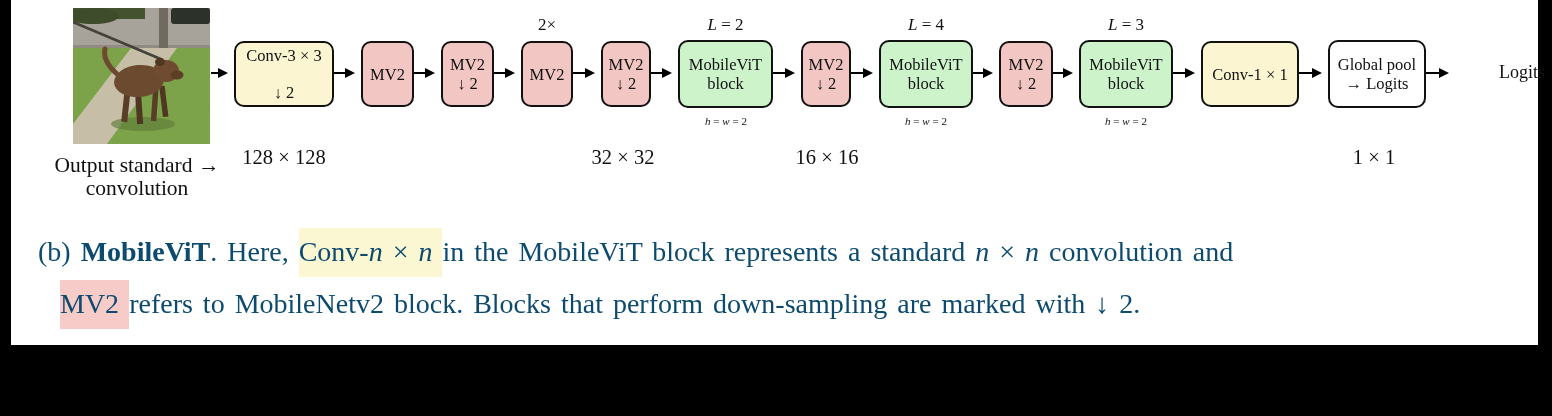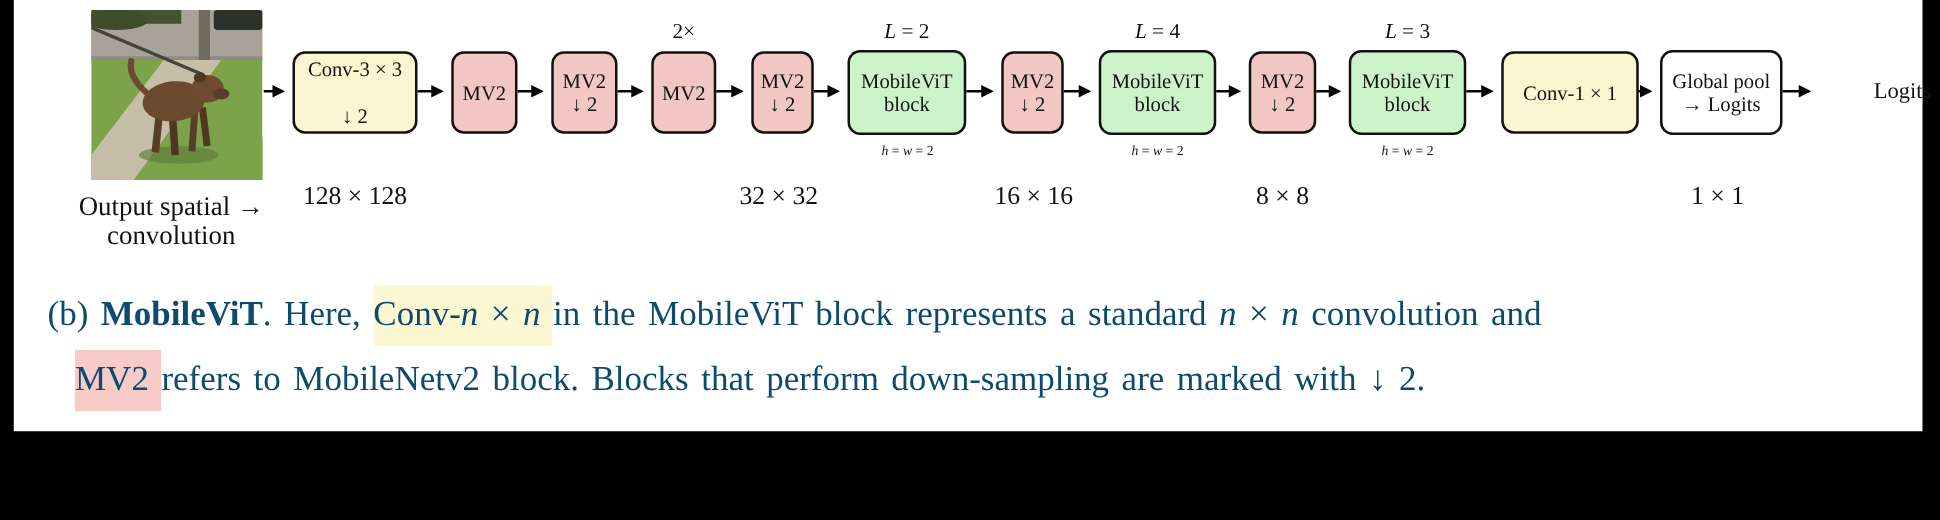--- a/index.html
+++ b/index.html
@@ -64,21 +64,21 @@
       <rect x="63" y="82" width="6" height="34" fill="#4f3722" transform="rotate(-4 66 99)"></rect>
       <rect x="79" y="80" width="5.5" height="33" fill="#593e27" transform="rotate(4 81 96)"></rect>
       <rect x="88" y="78" width="5.5" height="31" fill="#4f3722" transform="rotate(-7 90 93)"></rect>
       <ellipse cx="66" cy="73" rx="25" ry="16" fill="#6b4a2f" transform="rotate(-5 66 73)"></ellipse>
       <ellipse cx="93" cy="63" rx="13" ry="11" fill="#6f4c31"></ellipse>
       <ellipse cx="87" cy="54" rx="5" ry="4" fill="#4f3722"></ellipse>
       <ellipse cx="104" cy="67" rx="6.5" ry="4.5" fill="#5d3f28"></ellipse>
     </svg>
 
     <div class="outlabel">
-      <div>Output spatial →</div>
+      <div>Output standard →</div>
       <div>convolution</div>
     </div>
 
     <div class="arrow" style="left:200px;width:15px;"></div>
     <div class="arrow" style="left:323px;width:19px;"></div>
     <div class="arrow" style="left:403px;width:19px;"></div>
     <div class="arrow" style="left:483px;width:19px;"></div>
     <div class="arrow" style="left:562px;width:20px;"></div>
     <div class="arrow" style="left:640px;width:19px;"></div>
     <div class="arrow" style="left:762px;width:20px;"></div>
@@ -137,35 +137,34 @@
       <div>↓ 2</div>
     </div>
 
     <div class="lbl lbl-above" style="left:1068px;width:94px;"><span class="it">L</span><span> = 3</span></div>
     <div class="block fill-green" style="left:1068px;width:94px;top:40px;height:68px;">
       <div>MobileViT</div>
       <div>block</div>
     </div>
     <div class="lbl lbl-below" style="left:1060px;width:110px;"><span class="it">h</span><span> = </span><span class="it">w</span><span> = 2</span></div>
 
-    <div class="block fill-yellow" style="left:1190px;width:110px;">
+    <div class="block fill-yellow" style="left:1190px;width:98px;">
       <div>Conv-1 × 1</div>
     </div>
 
     <div class="block fill-white" style="left:1317px;width:98px;top:40px;height:68px;">
       <div>Global pool</div>
       <div>→ Logits</div>
     </div>
 
     <div class="logits">Logits</div>
 
     <div class="dim" style="left:193px;">128 × 128</div>
     <div class="dim" style="left:532px;">32 × 32</div>
     <div class="dim" style="left:736px;">16 × 16</div>
-    <div class="dim" style="left:935px;">8 × 8</div>
     <div class="dim" style="left:1283px;">1 × 1</div>
 
     <div class="caption">
       <span class="cap-line cap-line-1"><span>(b) </span><span class="b">MobileViT</span><span>. Here,  </span><span class="hl-yellow"> Conv-</span><span class="it hl-yellow">n</span><span class="hl-yellow"> × </span><span class="it hl-yellow">n</span><span class="hl-yellow"> </span><span>  in the MobileViT block represents a standard </span><span class="it">n</span><span> × </span><span class="it">n</span><span> convolution and</span></span>
       <span class="cap-line cap-line-2"><span class="hl-pink"> MV2 </span><span>  refers to MobileNetv2 block. Blocks that perform down-sampling are marked with ↓ 2.</span></span>
     </div>
 
   </div>
 </div>
 

